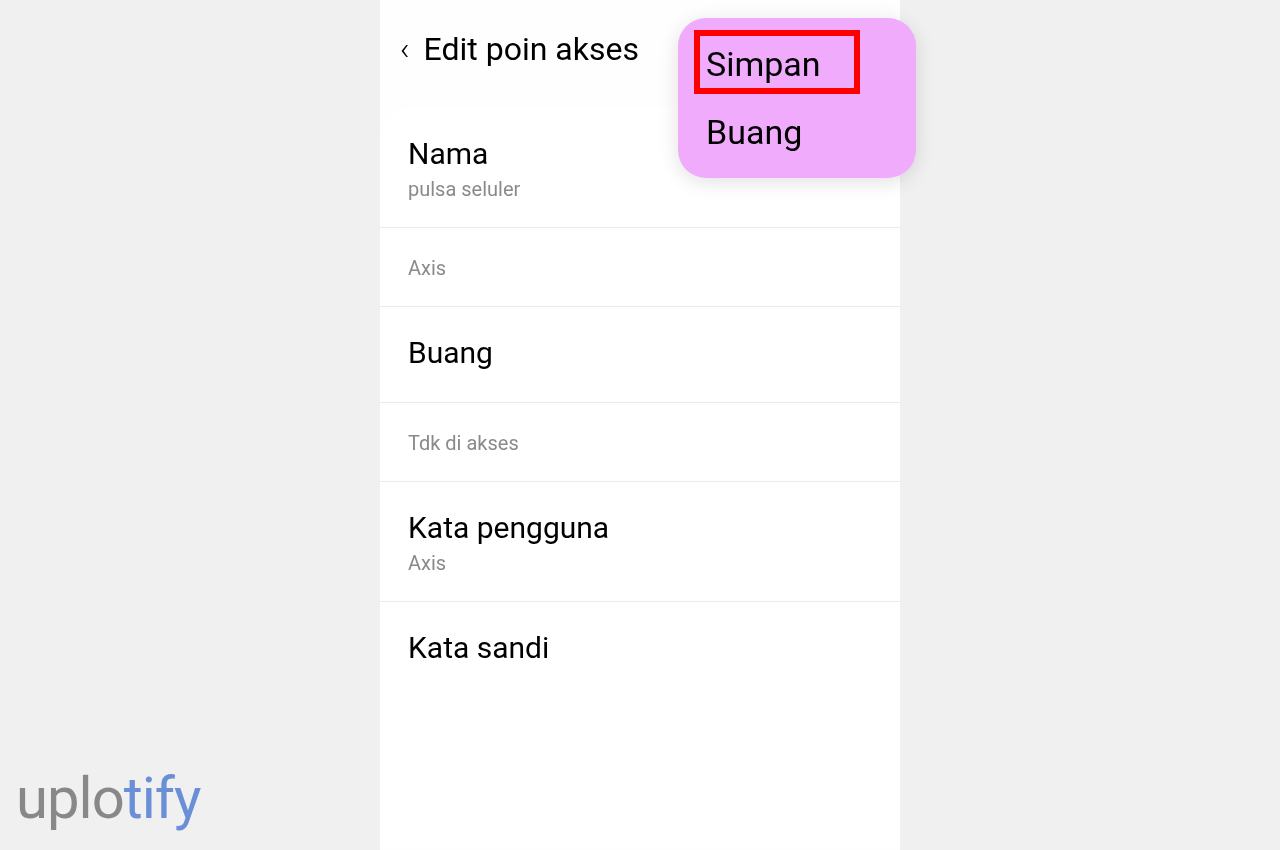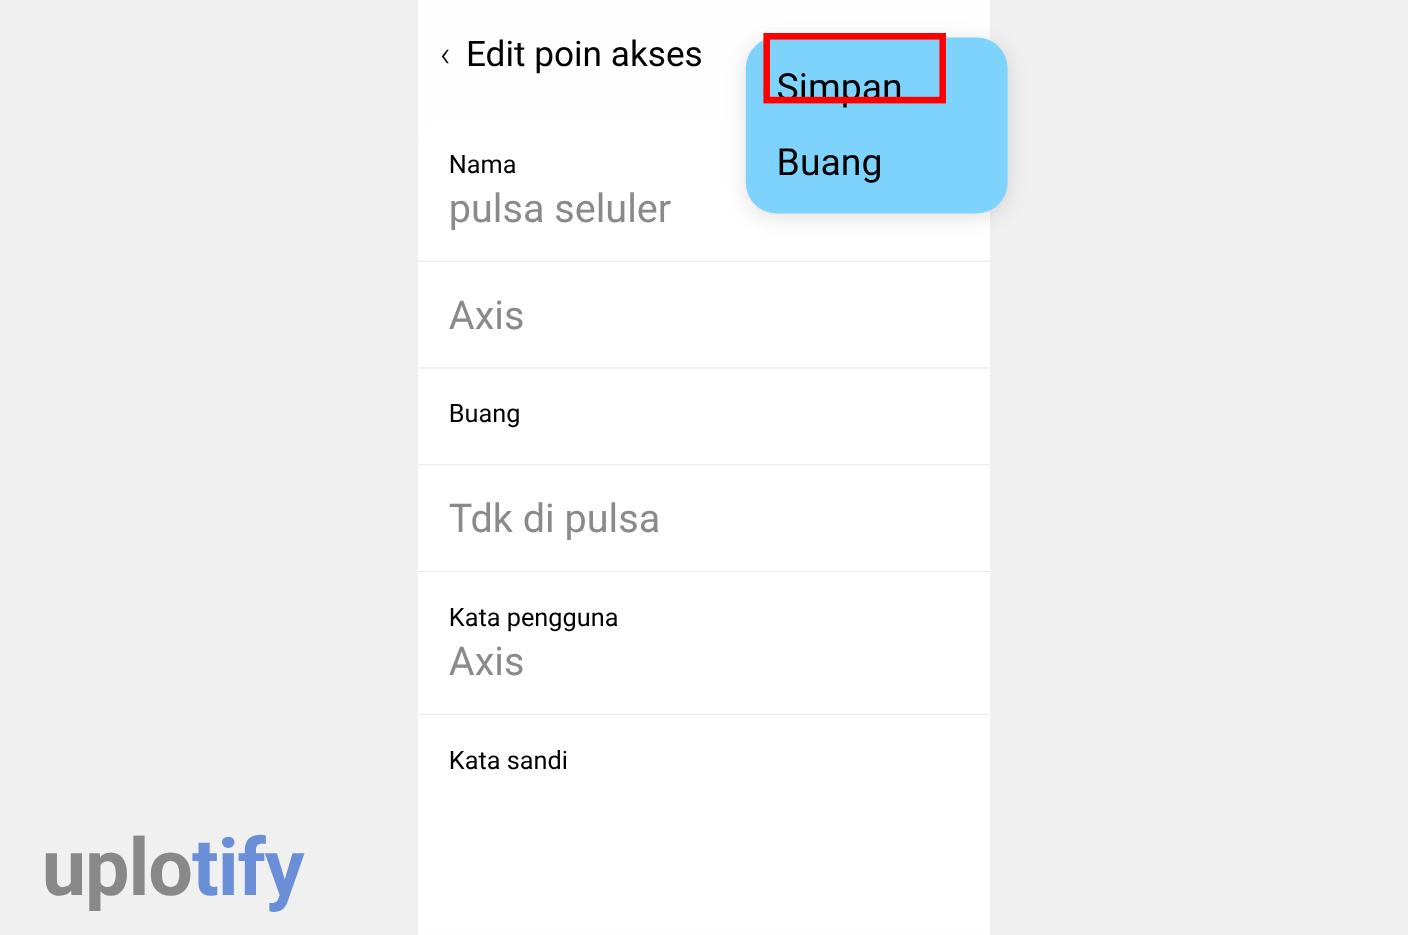--- a/index.html
+++ b/index.html
@@ -48,36 +48,36 @@
       height: calc(100% - 110px);
     }
     .setting-row {
       padding: 28px 28px 26px 28px;
       border-bottom: 1px solid #eaeaea;
     }
     .setting-row:last-child {
       border-bottom: none;
     }
     .setting-label {
-      font-size: 23px;
+      font-size: 30px;
       color: #000;
       font-weight: 400;
       margin-bottom: 6px;
     }
     .setting-value {
-      font-size: 36px;
+      font-size: 20px;
       color: #8a8a8a;
       font-weight: 400;
     }
     .popup-menu {
       position: absolute;
       left: 678px;
-      top: 34px;
+      top: 18px;
       width: 238px;
-      background: #7dd3fc;
+      background: #f0abfc;
       border-radius: 28px;
       box-shadow: 0 4px 20px rgba(0,0,0,0.12);
       padding: 12px 0;
       z-index: 10;
     }
     .popup-item {
       padding: 14px 28px;
       font-size: 34px;
       color: #000;
       font-weight: 400;
@@ -88,24 +88,24 @@
       left: 694px;
       top: 30px;
       width: 166px;
       height: 64px;
       border: 6px solid #ff0000;
       z-index: 20;
       pointer-events: none;
     }
     .watermark {
       position: absolute;
-      left: 38px;
+      left: 16px;
       bottom: 18px;
-      font-size: 72px;
-      font-weight: 700;
+      font-size: 58px;
+      font-weight: 400;
       letter-spacing: -1px;
     }
     .watermark-uplo {
       color: #888;
     }
     .watermark-tify {
       color: #6b8fd6;
     }
   </style>
 </head>
@@ -121,21 +121,21 @@
       <div class="setting-label">Nama</div>
       <div class="setting-value">pulsa seluler</div>
     </div>
     <div class="setting-row">
       <div class="setting-value">Axis</div>
     </div>
     <div class="setting-row">
       <div class="setting-label">Buang</div>
     </div>
     <div class="setting-row">
-      <div class="setting-value">Tdk di pulsa</div>
+      <div class="setting-value">Tdk di akses</div>
     </div>
     <div class="setting-row">
       <div class="setting-label">Kata pengguna</div>
       <div class="setting-value">Axis</div>
     </div>
     <div class="setting-row" style="padding-bottom:0;">
       <div class="setting-label" style="margin-bottom:4px;">Kata sandi</div>
     </div>
   </div>
 </div>

